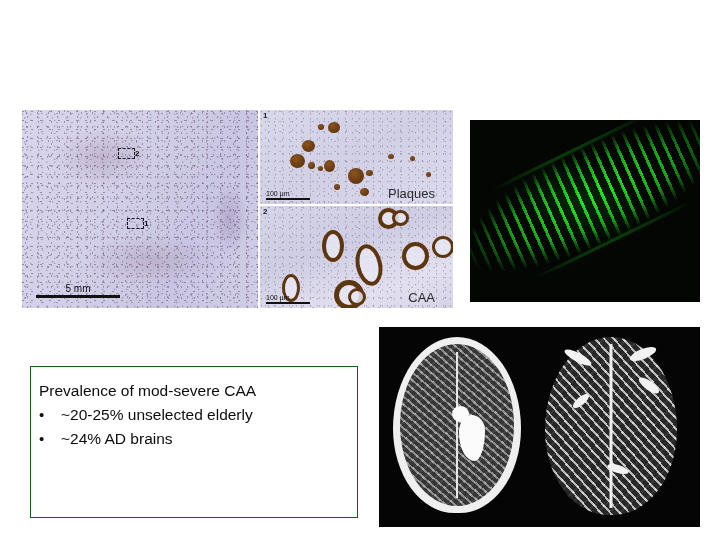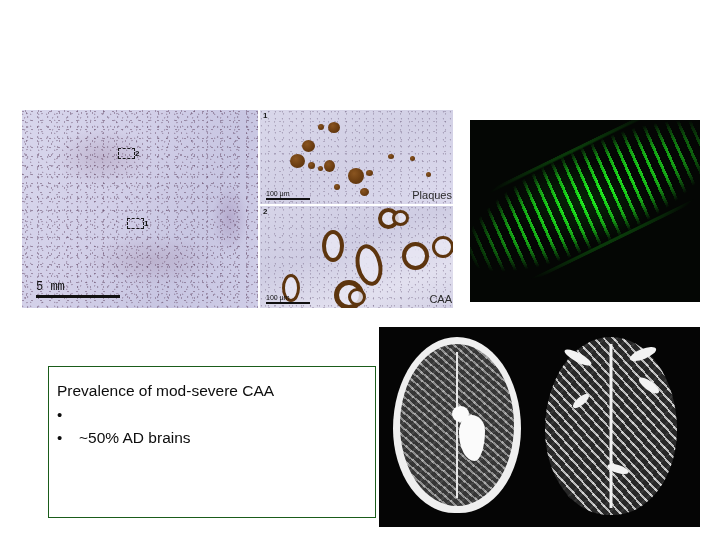--- a/index.html
+++ b/index.html
@@ -82,25 +82,25 @@
     left: 14px;
     bottom: 10px;
     width: 84px;
   }
   #scalebar-overview .bar {
     height: 3px;
     background: #111;
     width: 100%;
   }
   #scalebar-overview .lbl {
-    font-size: 12px;
+    font-size: 10px;
     color: #111;
+    text-align: center;
     line-height: 1.1;
     margin-bottom: 1px;
-    font-family: Liberation Mono, monospace;
   }
 
   
   #fig-plaques {
     left: 260px;
     top: 110px;
     width: 193px;
     height: 94px;
     background: linear-gradient(150deg, #d9d7ea 0%, #d2d0e5 50%, #dcdaee 100%);
   }
@@ -136,23 +136,23 @@
   .panel-num {
     position: absolute;
     left: 3px;
     top: 1px;
     font-size: 8px;
     font-weight: 700;
     color: #1a1a1a;
   }
   .panel-caption {
     position: absolute;
-    right: 1px;
+    right: 18px;
     bottom: 3px;
-    font-size: 11px;
+    font-size: 13px;
     color: #2a2a2a;
     margin-top: 40px;
   }
   .scalebar-sm {
     position: absolute;
     left: 6px;
     bottom: 4px;
     width: 44px;
   }
   .scalebar-sm .lbl {
@@ -215,21 +215,20 @@
   #prevalence-box {
     position: absolute;
     left: 30px;
     top: 366px;
     width: 328px;
     height: 152px;
     border: 1.5px solid #1a5c1a;
     background: #ffffff;
     box-sizing: border-box;
     padding: 12px 10px 0 8px;
-    margin-left: 18px;
   }
   #prevalence-box .line {
     font-size: 15.5px;
     color: #0d0d0d;
     line-height: 1.55;
     white-space: nowrap;
   }
   #prevalence-box .bullet-line {
     display: flex;
     align-items: baseline;
@@ -401,25 +400,26 @@
     <div class="glow"></div>
     <div class="vesselband"></div>
     <div class="edge"></div>
   </div>
 
   <div id="prevalence-box">
     <div class="line">Prevalence of mod-severe CAA</div>
 
     <div class="line bullet-line">
       <span class="bullet-dot">•</span>
+      <span>~20-25% unselected elderly</span>
     </div>
 
     <div class="line bullet-line">
       <span class="bullet-dot">•</span>
-      <span>~50% AD brains</span>
+      <span>~24% AD brains</span>
     </div>
 
   </div>
 
   <div class="figure" id="fig-brainscans">
 
     <div class="ct-head">
       <div class="ct-brain">
         <div class="ct-midline"></div>
         <div class="ct-hemorrhage"></div>

